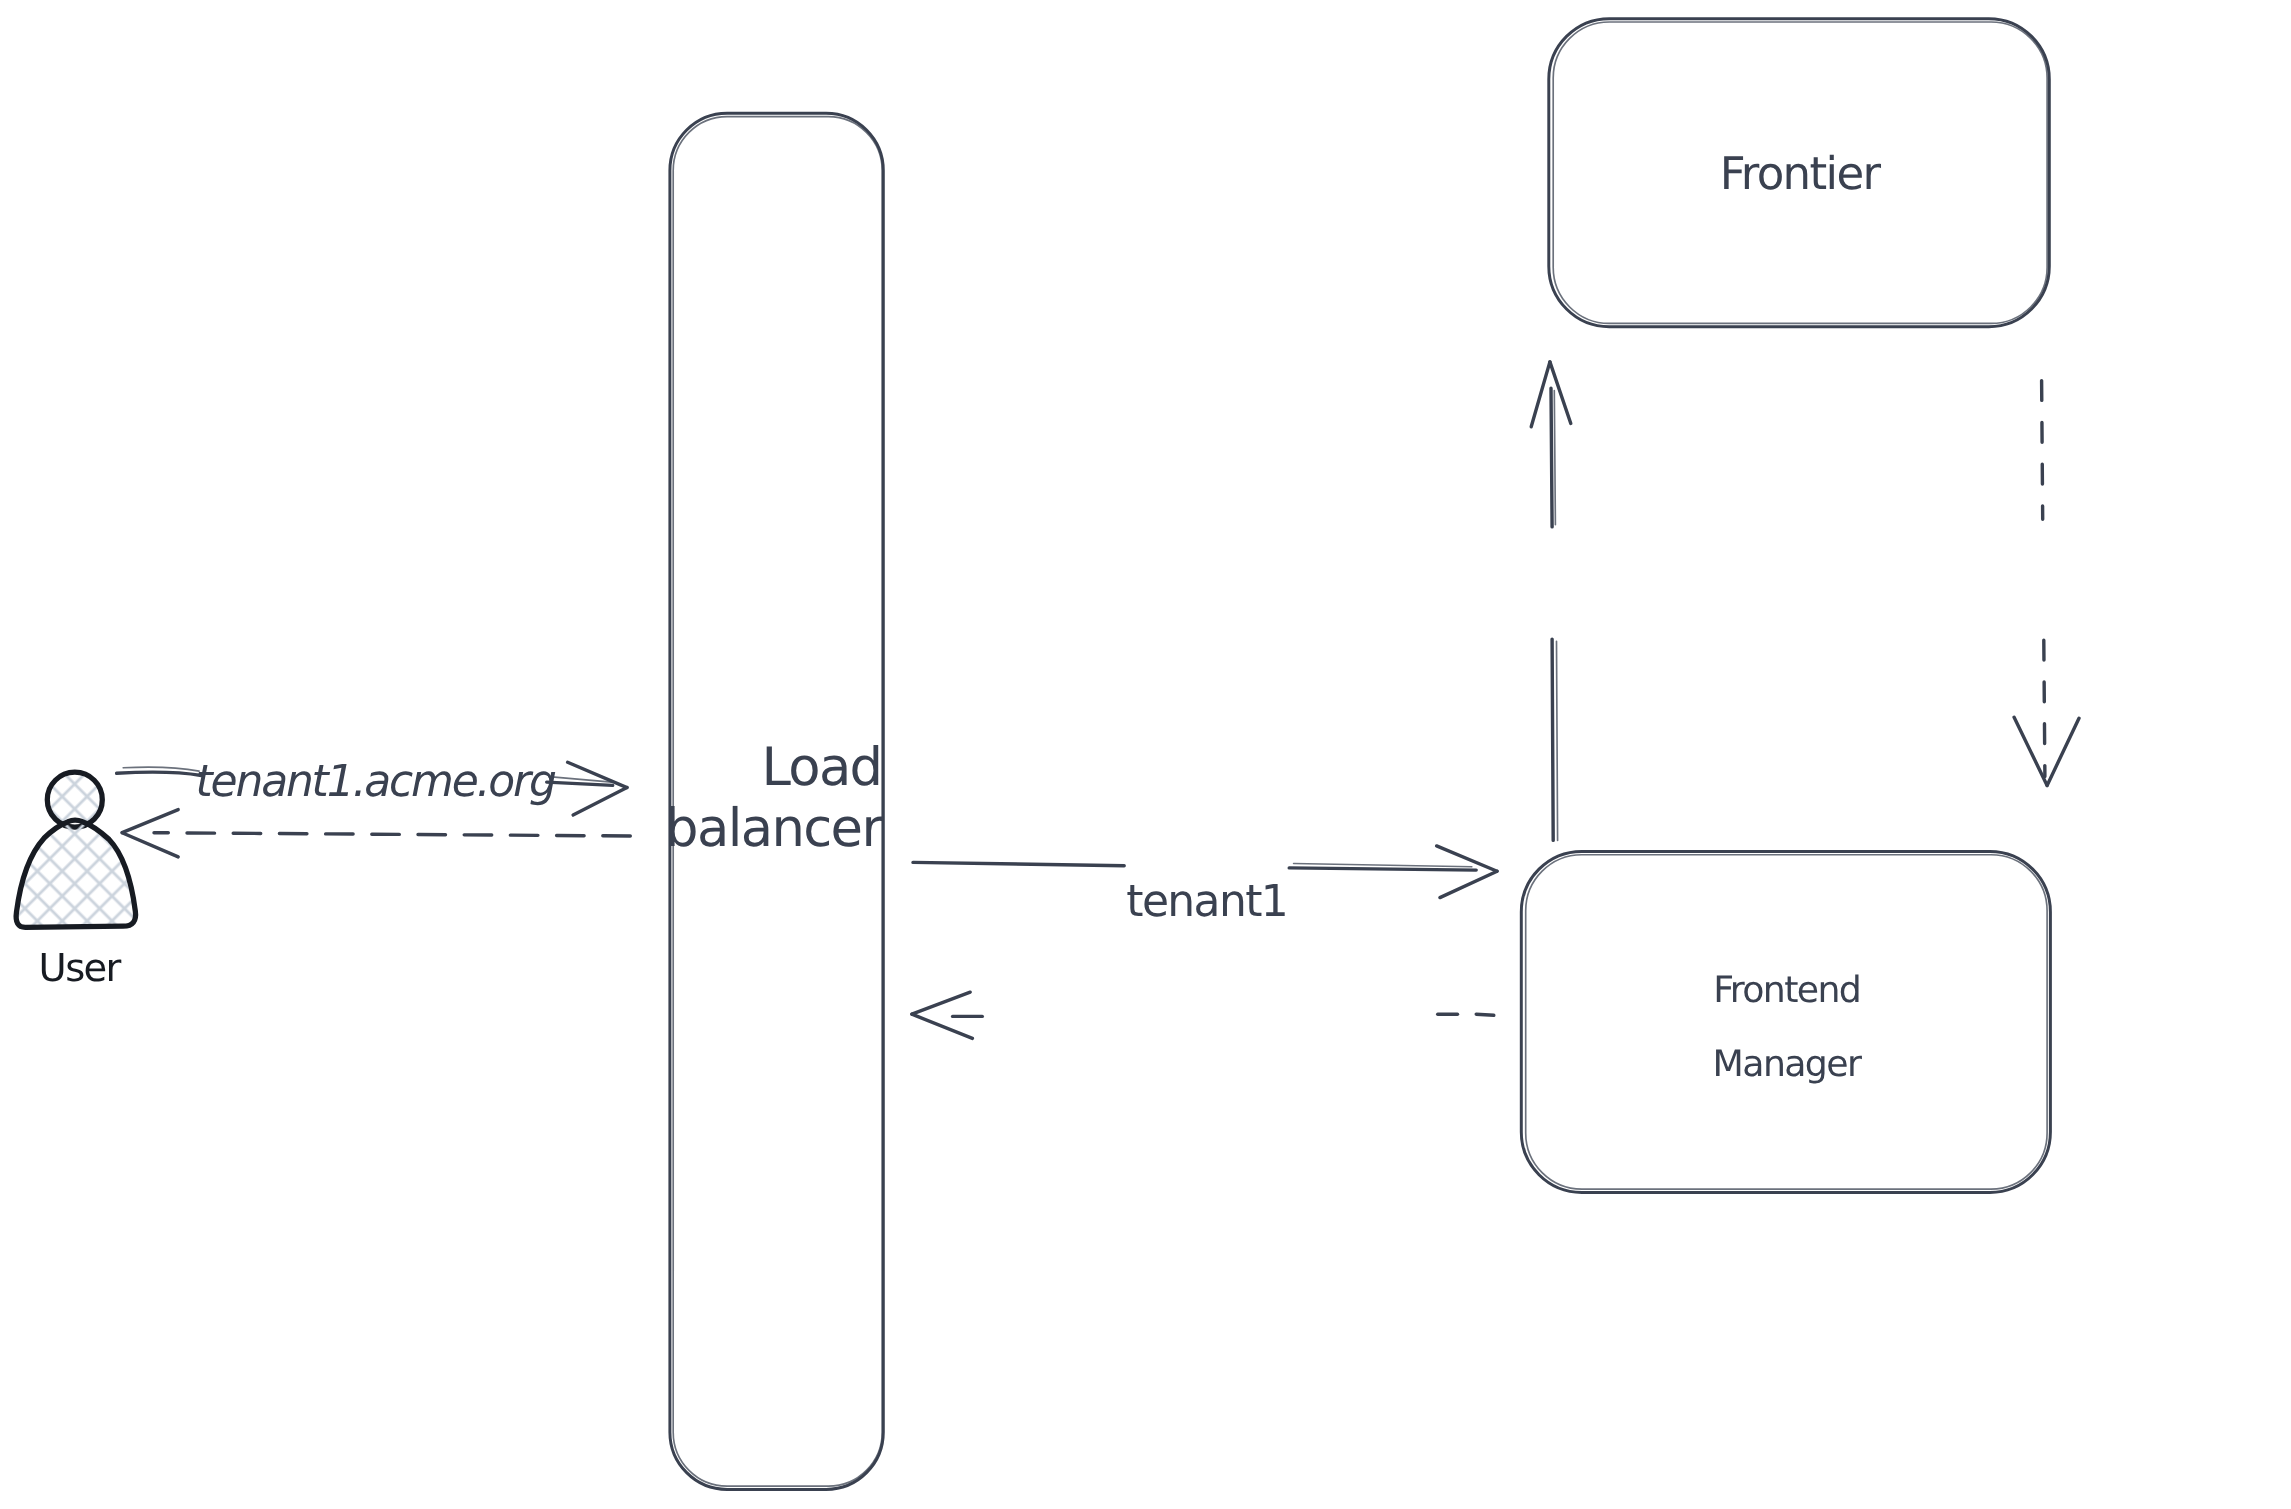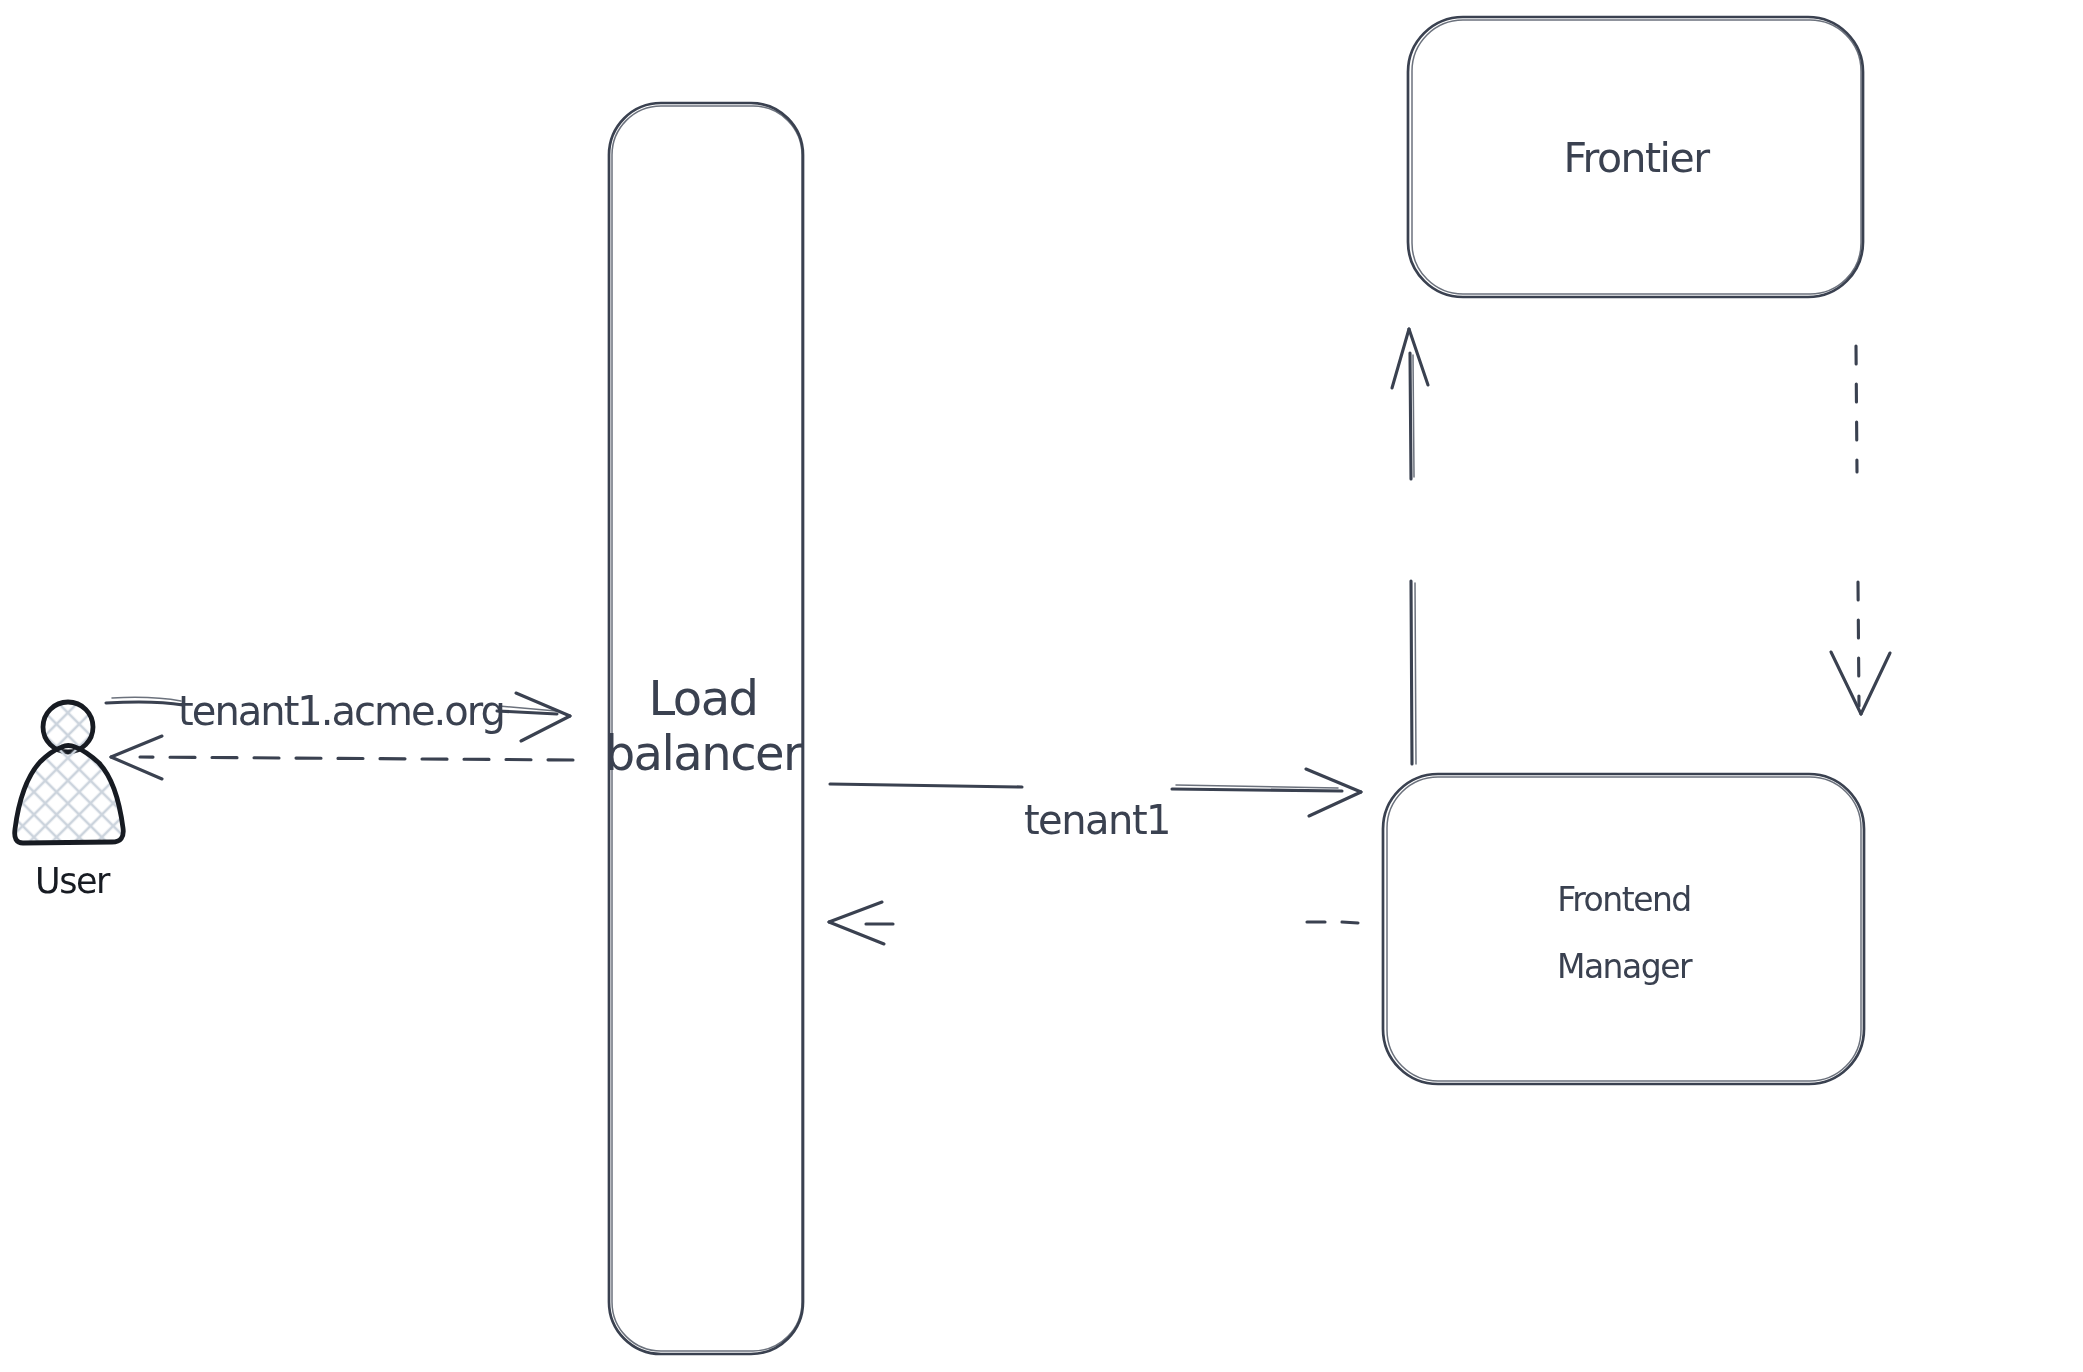--- a/index.html
+++ b/index.html
@@ -24,28 +24,28 @@
   .box{stroke:var(--ink);fill:none;stroke-width:2.7;}
   .figure{stroke:var(--figure);fill:none;stroke-width:4.8;stroke-linecap:round;stroke-linejoin:round;}
   .hatchfill{fill:url(#hatch);}
   #hatch line{stroke:var(--hatch);stroke-width:2.6;}
 
   
   .lbl{
     position:absolute;
     transform:translate(-50%,-50%);
     white-space:pre-line;
-    text-align:center;
+    text-align:right;
     color:var(--ink);
     font-size:40px;
     letter-spacing:-1.5px;
     line-height:50px;
   }
   .lbl-user{left:72px;top:881px;color:var(--figure);font-size:35px;}
-  .lbl-acme{left:341px;top:711px;letter-spacing:-2px;}
+  .lbl-acme{left:341px;top:711px;letter-spacing:-2px;font-style:italic;}
   .lbl-lb{left:703px;top:726px;line-height:55px;font-size:48px;}
   .lbl-tenant1{left:1097px;top:820px;}
   .lbl-render{left:1098px;top:923px;letter-spacing:-2px;}
   .lbl-frontier{left:1636px;top:158px;font-size:41px;}
   .lbl-fm{left:1624px;top:933px;line-height:67px;font-size:33px;}
   .lbl-find{left:1381px;top:526px;line-height:49px;font-size:38px;letter-spacing:-2px;}
   .lbl-return{left:1849px;top:528px;line-height:50px;font-size:38px;letter-spacing:-2px;}
 </style>
 </head>
 <body>

